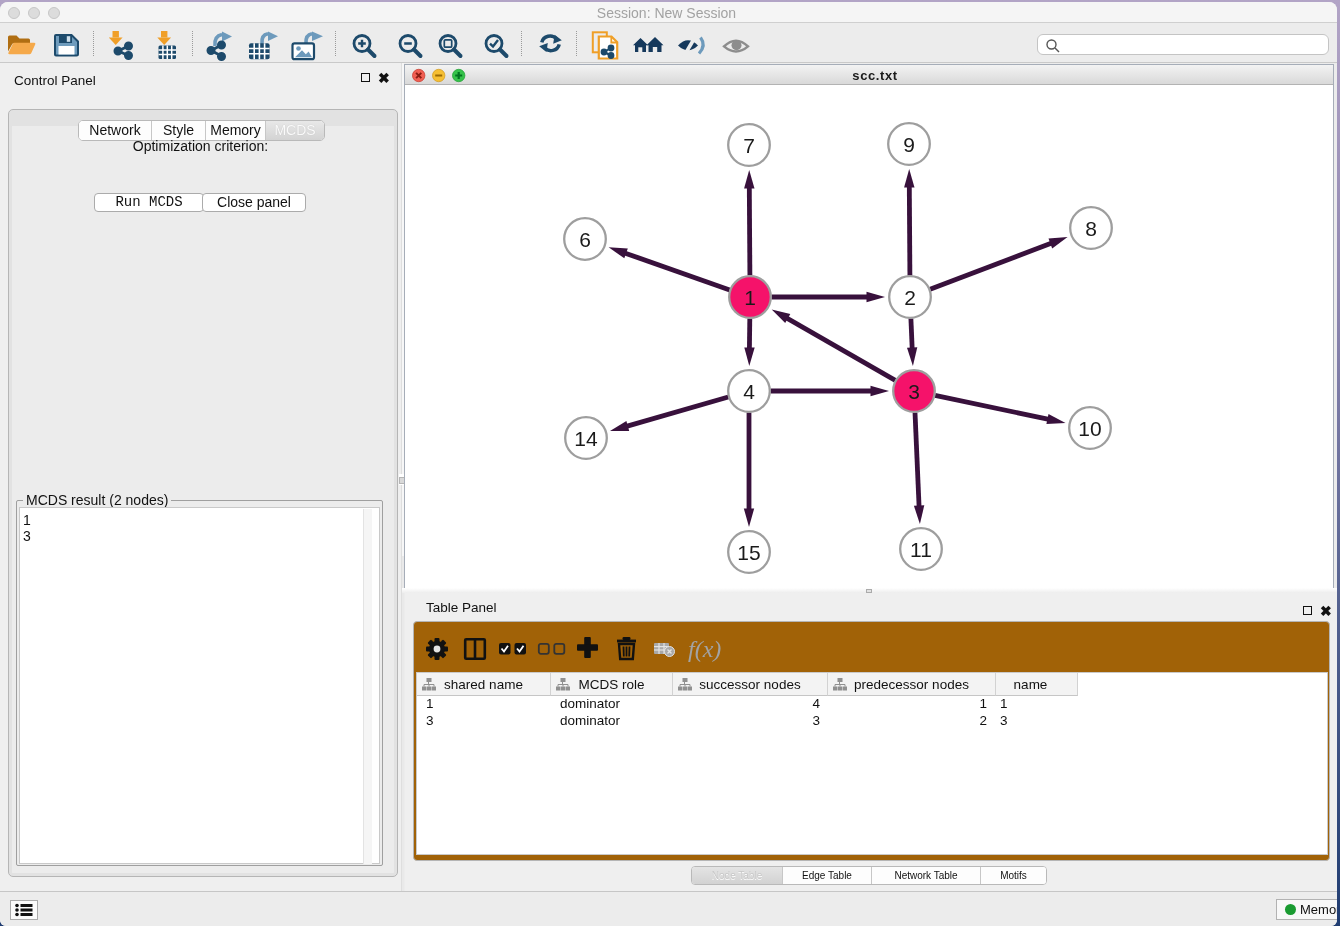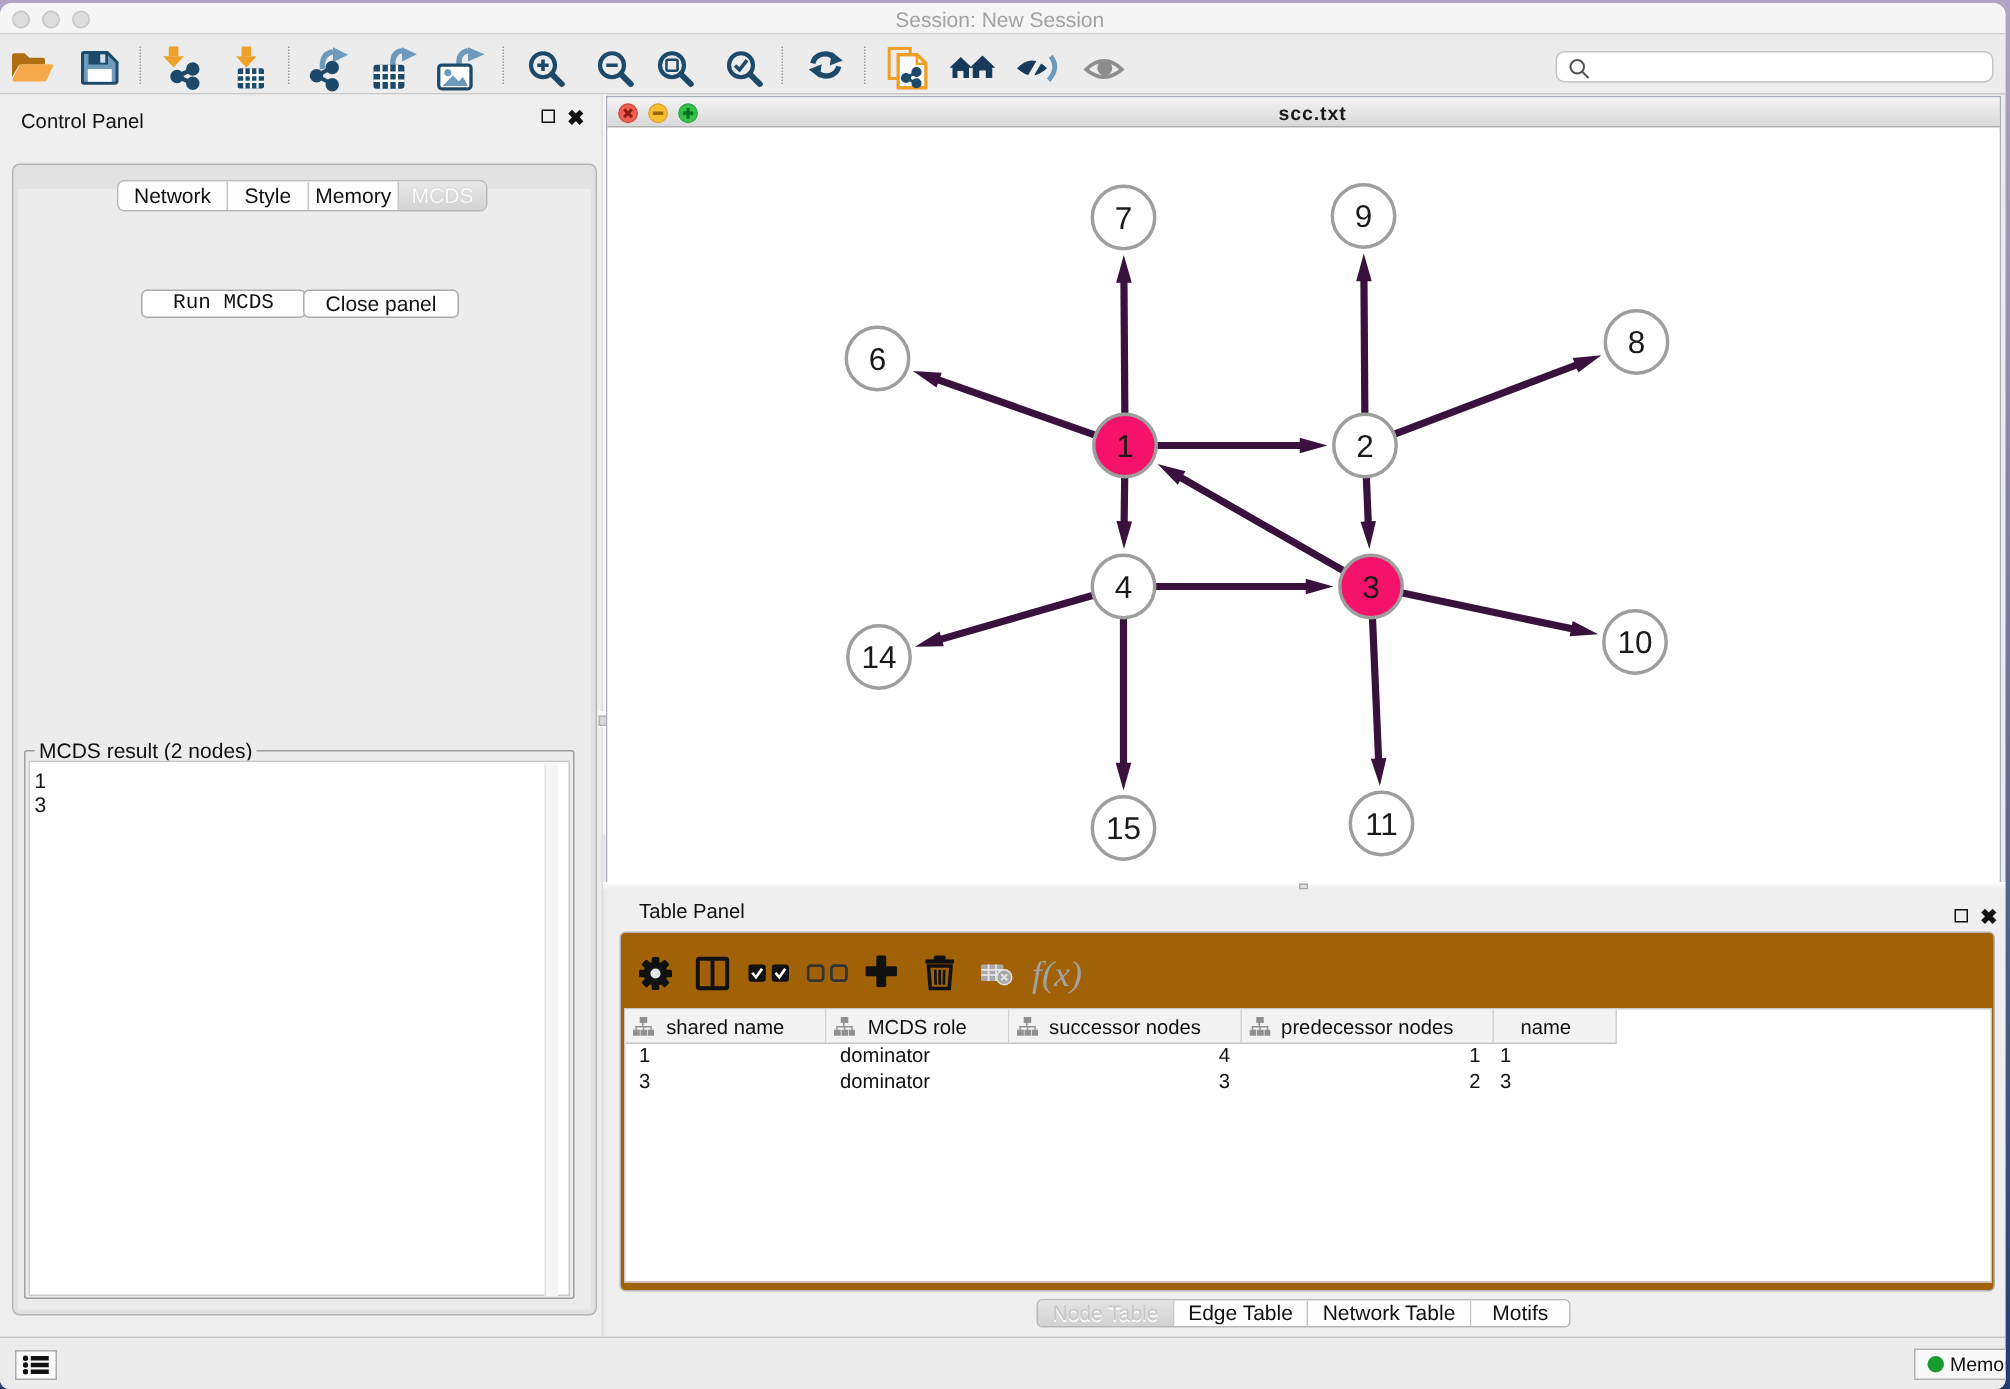--- a/index.html
+++ b/index.html
@@ -52,21 +52,21 @@
 #hgrip { position:absolute; left:866px; top:586.5px; width:6px; height:4px; background:#e2e2e2; border:1px solid #ababab; }
 
 
 #tpanel { position:absolute; left:405px; top:591px; width:932px; height:298px; background:#efefef; }
 #tp-title { position:absolute; left:21px; top:7px; font-size:13.5px; color:#111; }
 #tp-content { position:absolute; left:8px; top:28px; width:917px; height:240px; background:#a16207; border:1px solid #b5b5b5; border-radius:4px; }
 #tp-table { position:absolute; left:2px; top:50px; width:912px; height:183px; background:#fff; border:1px solid #c9c9c9; }
 .th { position:absolute; top:0; height:23px; background:#f3f3f3; border-right:1px solid #d2d2d2; border-bottom:1px solid #c6c6c6; font-size:13.5px; color:#111; text-align:center; line-height:23px; }
 .cell { position:absolute; font-size:13.5px; color:#111; height:17px; line-height:17px; }
 #tp-tabs { position:absolute; left:286px; top:273px; height:19px; display:flex; border:1px solid #b9b9b9; border-radius:4px; overflow:hidden; background:#fff; }
-.tptab { font-size:14px; color:#111; text-align:center; line-height:17px; background:#fdfdfd; border-right:1px solid #c7c7c7; }
+.tptab { font-size:10px; color:#111; text-align:center; line-height:17px; background:#fdfdfd; border-right:1px solid #c7c7c7; }
 .tptab:last-child { border-right:none; }
 .tptab.sel { background:linear-gradient(180deg,#e4e4e4,#d2d2d2); color:#c8c8c8; text-shadow:0 1px 0 #fff; }
 
 
 #statusbar { position:absolute; left:0; top:889px; width:100%; height:35px; background:#ececec; border-top:1px solid #c6c6c6; }
 #listbtn { position:absolute; left:10px; top:8px; width:28px; height:20px; background:#fbfbfb; border:1px solid #ababab; }
 #membtn { position:absolute; left:1254px; top:7px; width:74px; height:21px; background:#f8f8f8; border:1px solid #b2b2b2; font-size:13px; color:#111;margin-left:22px; }
 </style>
 </head>
 <body>
@@ -231,20 +231,21 @@
     <div id="cp-title">Control Panel</div>
     <div class="winbtn-sq" style="left:361px; top:10px;"></div>
     <div class="winbtn-x" style="left:378px; top:10px;">✖</div>
     <div id="cp-content"></div>
     <div id="cp-tabs">
       <div class="cptab" style="width:73px;">Network</div>
       <div class="cptab" style="width:54px;">Style</div>
       <div class="cptab" style="width:60px;">Memory</div>
       <div class="cptab sel" style="width:58px;">MCDS</div>
     </div>
+    <div id="opt-label">Optimization criterion:</div>
     <div class="btn" style="left:94px; width:110px;font-family:Liberation Mono, monospace;">Run MCDS</div>
     <div class="btn" style="left:202px; width:104px;">Close panel</div>
     <div id="fieldset">
       <div id="fieldset-legend">MCDS result (2 nodes)</div>
       <div id="result-box">
         <div id="result-text">1<br>3</div>
         <div id="result-scroll"></div>
       </div>
     </div>
   </div>

